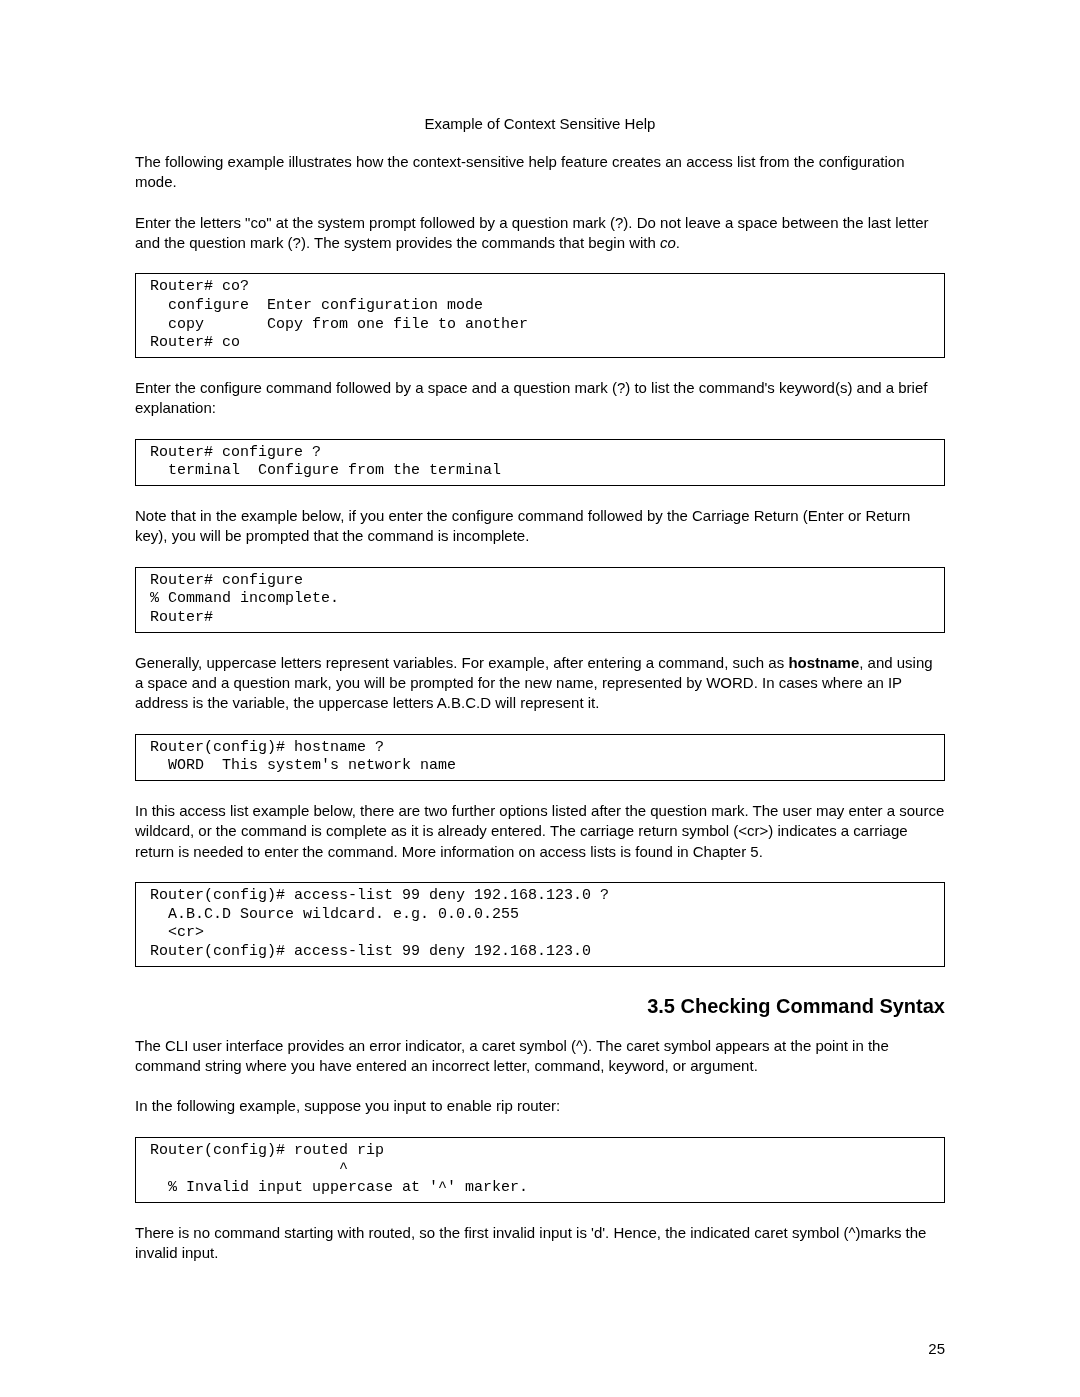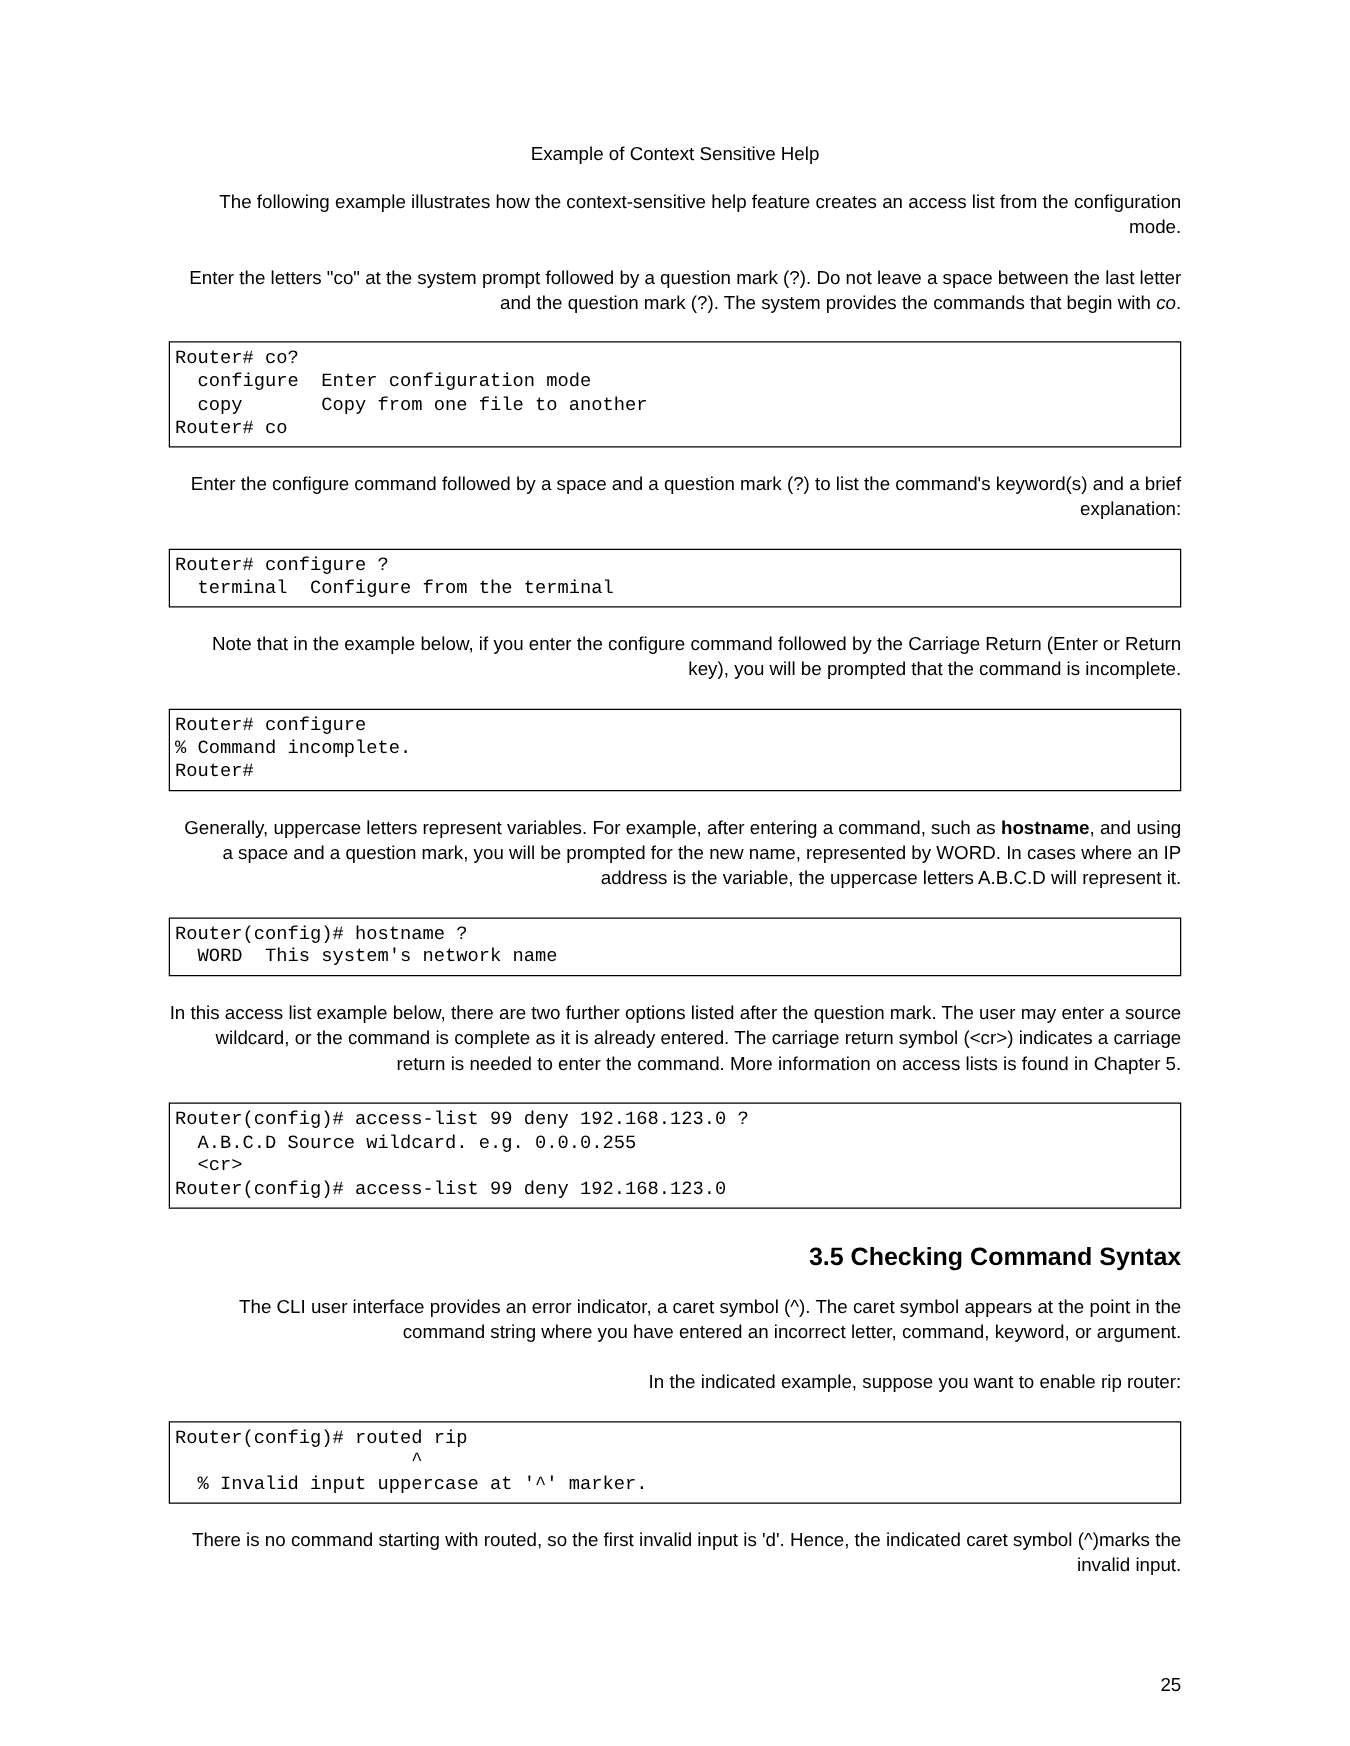--- a/index.html
+++ b/index.html
@@ -19,31 +19,30 @@
     position: relative;
   }
   .section-title {
     font-weight: normal;
     margin-bottom: 20px;
     text-align: center;
   }
   .para {
     margin-bottom: 20px;
     line-height: 1.35;
-    text-align: right;
   }
   .para .italic {
     font-style: italic;
   }
   .para .bold {
     font-weight: bold;
   }
   .codebox {
     border: 1px solid #000;
-    padding: 4px 4px;
+    padding: 4px 14px;
     font-family: "Courier New", Courier, monospace;
     font-size: 15px;
     white-space: pre;
     margin-bottom: 20px;
     line-height: 1.25;
   }
   h2.heading {
     font-size: 20px;
     font-weight: bold;
     margin: 28px 0 18px 0;
@@ -97,21 +96,21 @@
 
   <div class="codebox">Router(config)# access-list 99 deny 192.168.123.0 ?
   A.B.C.D Source wildcard. e.g. 0.0.0.255
   &lt;cr&gt;
 Router(config)# access-list 99 deny 192.168.123.0</div>
 
   <h2 class="heading">3.5 Checking Command Syntax</h2>
 
   <div class="para">The CLI user interface provides an error indicator, a caret symbol (^). The caret symbol appears at the point in the command string where you have entered an incorrect letter, command, keyword, or argument.</div>
 
-  <div class="para">In the indicated example, suppose you want to enable rip router:</div>
+  <div class="para">In the following example, suppose you input to enable rip router:</div>
 
   <div class="codebox">Router(config)# routed rip
                      ^
   % Invalid input uppercase at '^' marker.</div>
 
   <div class="para">There is no command starting with routed, so the first invalid input is 'd'. Hence, the indicated caret symbol (^)marks the invalid input.</div>
 
 
   <div class="page-number">25</div>
 

